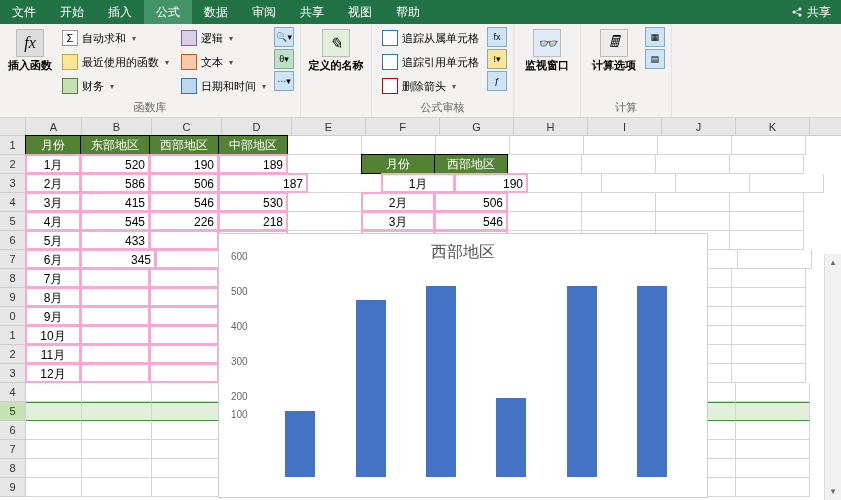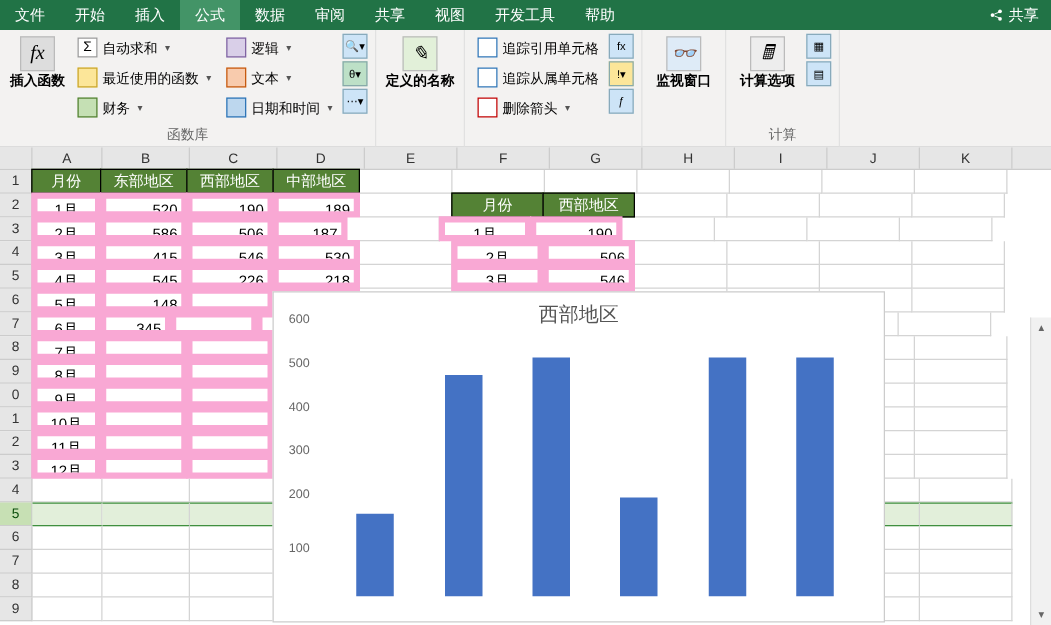--- a/index.html
+++ b/index.html
@@ -29,21 +29,21 @@
   
   .colhead { display:flex; height:18px; background:#e6e6e6; border-bottom:1px solid #ccc; }
   .rowhead-corner { width:26px; border-right:1px solid #ccc; background:#e6e6e6;}
   .ch { border-right:1px solid #ccc; text-align:center; font-size:11px; color:#333; line-height:18px;}
   
   .gridwrap { position:relative; height:364px; }
   .row { display:flex; height:19px; }
   .rh { width:26px; background:#e6e6e6; border-right:1px solid #ccc; border-bottom:1px solid #ccc; text-align:center; font-size:11px; color:#333; line-height:19px;}
   .rh.sel { background:#c7e0b4; color:#0a4d0a; }
   .cell { border-right:1px solid #d4d4d4; border-bottom:1px solid #d4d4d4; padding:0 3px; line-height:19px; font-size:12px; overflow:hidden; white-space:nowrap;}
-  .cell.tbl { border:5px solid #f9a8d4; margin:-1px 0 0 -1px; }
+  .cell.tbl { border:2px solid #f9a8d4; margin:-1px 0 0 -1px; }
   .cell.tblh { background:#548235; color:#fff; text-align:center; border:1px solid #000; margin:-1px 0 0 -1px;}
   .cell.num { text-align:right; }
   .cell.ctr { text-align:center; }
   .cell.selrow { background:#e2efda; border-top:1px solid #3f8f3f; border-bottom:1px solid #3f8f3f;}
   
   .chart { position:absolute; left:218px; top:97px; width:490px; height:265px; background:#fff; border:1px solid #ccc; }
   .chart-title { text-align:center; font-size:16px; color:#555; padding:8px 0 4px 0;}
   .plot { position:relative; height:210px; margin:0 20px 0 46px; }
   .ylabel { position:absolute; left:-34px; font-size:10px; color:#666; transform:translateY(-50%);}
   .bar { position:absolute; bottom:0; width:30px; background:#4472c4;}
@@ -56,21 +56,20 @@
 <div class="tabs">
   <div id="tabs-slot" style="display: flex;">
       <div class="tab">文件</div>
       <div class="tab">开始</div>
       <div class="tab">插入</div>
       <div class="tab active">公式</div>
       <div class="tab">数据</div>
       <div class="tab">审阅</div>
       <div class="tab">共享</div>
       <div class="tab">视图</div>
-      <div class="tab">开发工具</div>
       <div class="tab">帮助</div>
     </div>
   <div class="spacer"></div>
   <div class="tab-right">
     <svg class="bulb" viewBox="0 0 16 16">
         <circle cx="4" cy="8" r="2" fill="#fff"></circle>
         <circle cx="12" cy="4" r="2" fill="#fff"></circle>
         <circle cx="12" cy="12" r="2" fill="#fff"></circle>
         <path d="M6 7l5-2M6 9l5 2" stroke="#fff"></path>
       </svg>
@@ -137,38 +136,39 @@
       </div>
     </div>
     <div class="group-label">&nbsp;</div>
   </div>
 
   <div class="group">
     <div class="group-inner">
       <div class="stackcol">
         <div class="smallbtn">
             <span class="ic16" style="background:#fff;border-color:#2e75b6;"></span>
+            <span>追踪从属单元格</span>
+          </div>
+        <div class="smallbtn">
+            <span class="ic16" style="background:#fff;border-color:#2e75b6;"></span>
             <span>追踪引用单元格</span>
-          </div>
-        <div class="smallbtn">
-            <span class="ic16" style="background:#fff;border-color:#2e75b6;"></span>
-            <span>追踪从属单元格</span>
           </div>
         <div class="smallbtn">
             <span class="ic16" style="background:#fff;border-color:#c00000;"></span>
             <span>删除箭头</span>
             <span class="dd">▾</span>
           </div>
       </div>
       <div class="iconcol">
         <div class="ic18 b">fx</div>
         <div class="ic18" style="background:#fce699;">!<span class="dd">▾</span></div>
         <div class="ic18 b">ƒ</div>
       </div>
     </div>
+    <div class="group-label">公式审核</div>
   </div>
 
   <div class="group">
     <div class="group-inner">
       <div class="bigbtn" style="width:54px">
         <div class="ic" style="background:#deebf7;">👓</div>
         <div class="lbl">监视窗口</div>
       </div>
     </div>
     <div class="group-label">&nbsp;</div>
@@ -234,21 +234,21 @@
         <div class="cell" style="width: 74px;"></div>
         <div class="cell" style="width: 74px;"></div>
         <div class="cell" style="width: 74px;"></div>
         <div class="cell" style="width: 74px;"></div>
       </div>
       <div class="row">
         <div class="rh">3</div>
         <div class="cell tbl ctr" style="width: 56px;">2月</div>
         <div class="cell tbl num" style="width: 70px;">586</div>
         <div class="cell tbl num" style="width: 70px;">506</div>
-        <div class="cell tbl num" style="width: 60px;">187</div>
+        <div class="cell tbl num" style="width: 90px;">187</div>
         <div class="cell" style="width: 74px;"></div>
         <div class="cell tbl ctr" style="width: 74px;">1月</div>
         <div class="cell tbl num" style="width: 74px;">190</div>
         <div class="cell" style="width: 74px;"></div>
         <div class="cell" style="width: 74px;"></div>
         <div class="cell" style="width: 74px;"></div>
         <div class="cell" style="width: 74px;"></div>
       </div>
       <div class="row">
         <div class="rh">4</div>
@@ -274,35 +274,35 @@
         <div class="cell tbl ctr" style="width: 74px;">3月</div>
         <div class="cell tbl num" style="width: 74px;">546</div>
         <div class="cell" style="width: 74px;"></div>
         <div class="cell" style="width: 74px;"></div>
         <div class="cell" style="width: 74px;"></div>
         <div class="cell" style="width: 74px;"></div>
       </div>
       <div class="row">
         <div class="rh">6</div>
         <div class="cell tbl ctr" style="width: 56px;">5月</div>
-        <div class="cell tbl num" style="width: 70px;">148</div>
+        <div class="cell tbl num" style="width: 70px;">433</div>
         <div class="cell tbl num" style="width: 70px;"></div>
         <div class="cell tbl num" style="width: 70px;"></div>
         <div class="cell" style="width: 74px;"></div>
         <div class="cell tbl ctr" style="width: 74px;">4月</div>
         <div class="cell tbl num" style="width: 74px;"></div>
         <div class="cell" style="width: 74px;"></div>
         <div class="cell" style="width: 74px;"></div>
         <div class="cell" style="width: 74px;"></div>
         <div class="cell" style="width: 74px;"></div>
       </div>
       <div class="row">
         <div class="rh">7</div>
         <div class="cell tbl ctr" style="width: 56px;">6月</div>
-        <div class="cell tbl num" style="width: 57px;">345</div>
+        <div class="cell tbl num" style="width: 76px;">345</div>
         <div class="cell tbl num" style="width: 70px;"></div>
         <div class="cell tbl num" style="width: 70px;"></div>
         <div class="cell" style="width: 74px;"></div>
         <div class="cell" style="width: 74px;"></div>
         <div class="cell" style="width: 74px;"></div>
         <div class="cell" style="width: 74px;"></div>
         <div class="cell" style="width: 74px;"></div>
         <div class="cell" style="width: 74px;"></div>
         <div class="cell" style="width: 74px;"></div>
       </div>
@@ -472,21 +472,21 @@
         <div class="cell" style="width: 74px;"></div>
         <div class="cell" style="width: 74px;"></div>
         <div class="cell" style="width: 74px;"></div>
         <div class="cell" style="width: 74px;"></div>
       </div>
     </div>
 
   <div class="chart">
     <div class="chart-title">西部地区</div>
     <div class="plot" id="plot">
-        <div class="ylabel" style="bottom: 27px;">100</div>
+        <div class="ylabel" style="bottom: 52px;">100</div>
         <div class="ylabel" style="bottom: 70px;">200</div>
         <div class="ylabel" style="bottom: 105px;">300</div>
         <div class="ylabel" style="bottom: 140px;">400</div>
         <div class="ylabel" style="bottom: 175px;">500</div>
         <div class="ylabel" style="bottom: 210px;">600</div>
         <div class="bar" style="left: 20.1667px; height: 66.5px;"></div>
         <div class="bar" style="left: 90.5px; height: 177.1px;"></div>
         <div class="bar" style="left: 160.833px; height: 191.1px;"></div>
         <div class="bar" style="left: 231.167px; height: 79.1px;"></div>
         <div class="bar" style="left: 301.5px; height: 190.75px;"></div>

